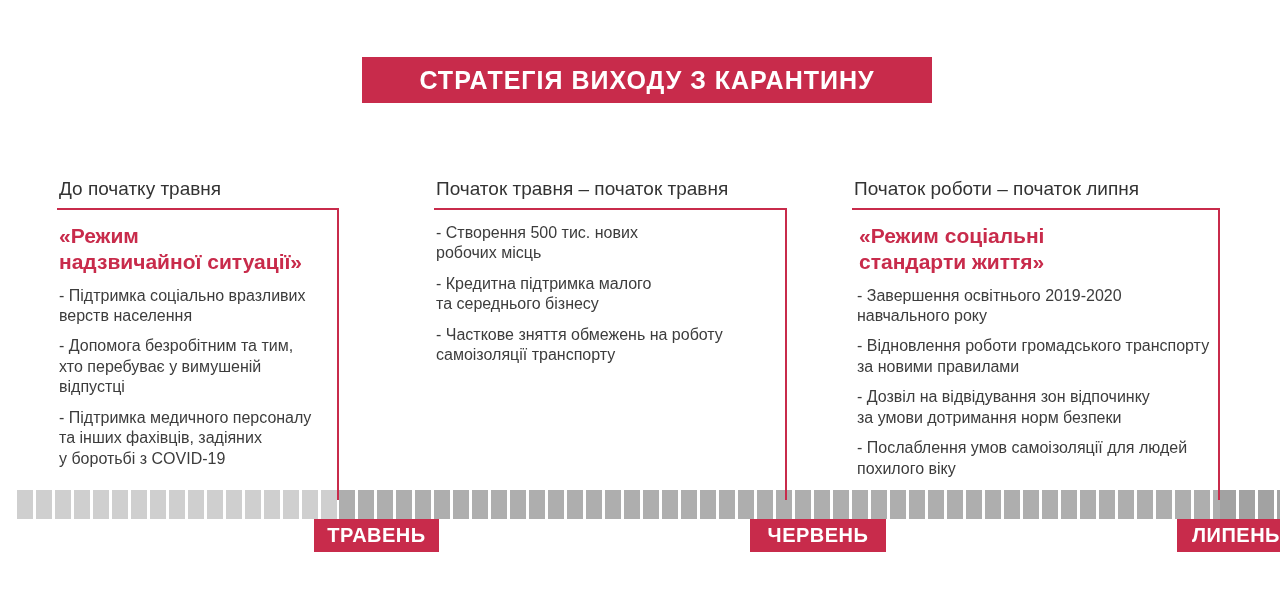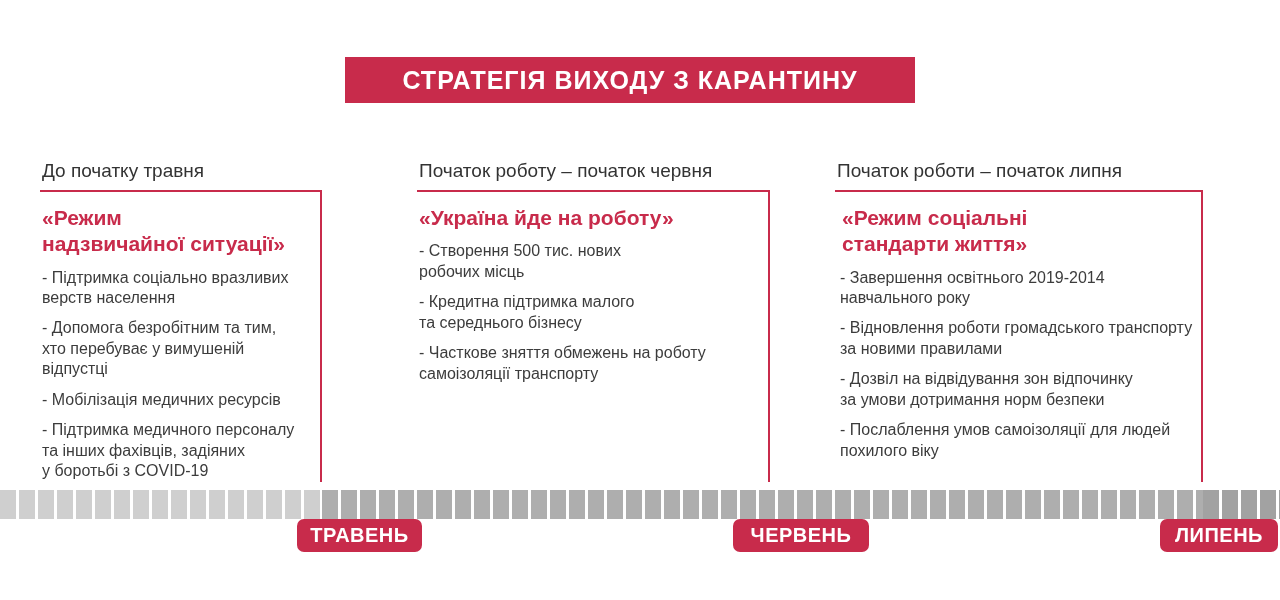--- a/index.html
+++ b/index.html
@@ -12,35 +12,35 @@
     --timeline-dark:#a2a2a2;
     --background:#ffffff;
   }
   html,body{margin:0;padding:0;}
   body{
     width:1280px;height:600px;
     background:var(--background);
     font-family:"Liberation Sans", sans-serif;
     position:relative;overflow:hidden;
   }
-  .stage{position:absolute;inset:0;}
+  .stage{position:absolute;inset:0;margin-left:17px;}
 
   
   .title-bar{
     position:absolute;left:345px;top:57px;width:570px;height:46px;
     background:var(--accent);
     display:flex;align-items:center;justify-content:center;
   }
   .title-bar span{
     color:var(--title-text);font-weight:bold;font-size:25px;letter-spacing:1px;
     white-space:nowrap;
   }
 
   
-  .section{position:absolute;top:160px;}
+  .section{position:absolute;top:178px;}
   .section.s1{left:40px;width:282px;}
   .section.s2{left:417px;width:353px;}
   .section.s3{left:835px;width:368px;}
   .section-period{
     font-size:19px;color:var(--label-text);
     margin:0 0 8px 2px;white-space:nowrap;
   }
   .section-box{
     border-top:2.5px solid var(--accent);
     border-right:2.5px solid var(--accent);
@@ -67,21 +67,21 @@
     background:repeating-linear-gradient(to right, var(--timeline-mid) 0 16px, var(--background) 16px 19px);}
   .tl-zone.z3{left:1203px;width:77px;
     background:repeating-linear-gradient(to right, var(--timeline-dark) 0 16px, var(--background) 16px 19px);}
 
   .section{z-index:2;}
 
   
   .month-label{
     position:absolute;top:519px;height:33px;z-index:3;
     background:var(--accent);
-    display:flex;align-items:center;justify-content:center;border-radius:7px;
+    display:flex;align-items:center;justify-content:center;
   }
   .month-label span{
     color:var(--title-text);font-weight:bold;font-size:20px;letter-spacing:0.5px;white-space:nowrap;
   }
   .month-label.m1{left:297px;width:125px;}
   .month-label.m2{left:733px;width:136px;}
   .month-label.m3{left:1160px;width:118px;}
 </style>
 </head>
 <body>
@@ -94,46 +94,44 @@
 
   <div class="section s1">
     <div class="section-period">До початку травня</div>
     <div class="section-box">
       <div class="section-heading">«Режим
 надзвичайної ситуації»</div>
       <div class="bullet">- Підтримка соціально вразливих
 верств населення</div>
       <div class="bullet">- Допомога безробітним та тим,
 хто перебуває у вимушеній відпустці</div>
-      <div class="bullet">- Мобілізація медичних ресурсів</div>
       <div class="bullet">- Підтримка медичного персоналу
 та інших фахівців, задіяних
 у боротьбі з COVID-19</div>
     </div>
   </div>
 
   <div class="section s2">
-    <div class="section-period">Початок роботу – початок червня</div>
+    <div class="section-period">Початок травня – початок травня</div>
     <div class="section-box">
-      <div class="section-heading">«Україна йде на роботу»</div>
       <div class="bullet">- Створення 500 тис. нових
 робочих місць</div>
       <div class="bullet">- Кредитна підтримка малого
 та середнього бізнесу</div>
       <div class="bullet">- Часткове зняття обмежень на роботу
 самоізоляції транспорту</div>
     </div>
   </div>
 
   <div class="section s3">
     <div class="section-period">Початок роботи – початок липня</div>
     <div class="section-box">
       <div class="section-heading">«Режим соціальні
 стандарти життя»</div>
-      <div class="bullet">- Завершення освітнього 2019-2014
+      <div class="bullet">- Завершення освітнього 2019-2020
 навчального року</div>
       <div class="bullet">- Відновлення роботи громадського транспорту
 за новими правилами</div>
       <div class="bullet">- Дозвіл на відвідування зон відпочинку
 за умови дотримання норм безпеки</div>
       <div class="bullet">- Послаблення умов самоізоляції для людей
 похилого віку</div>
     </div>
   </div>
 

